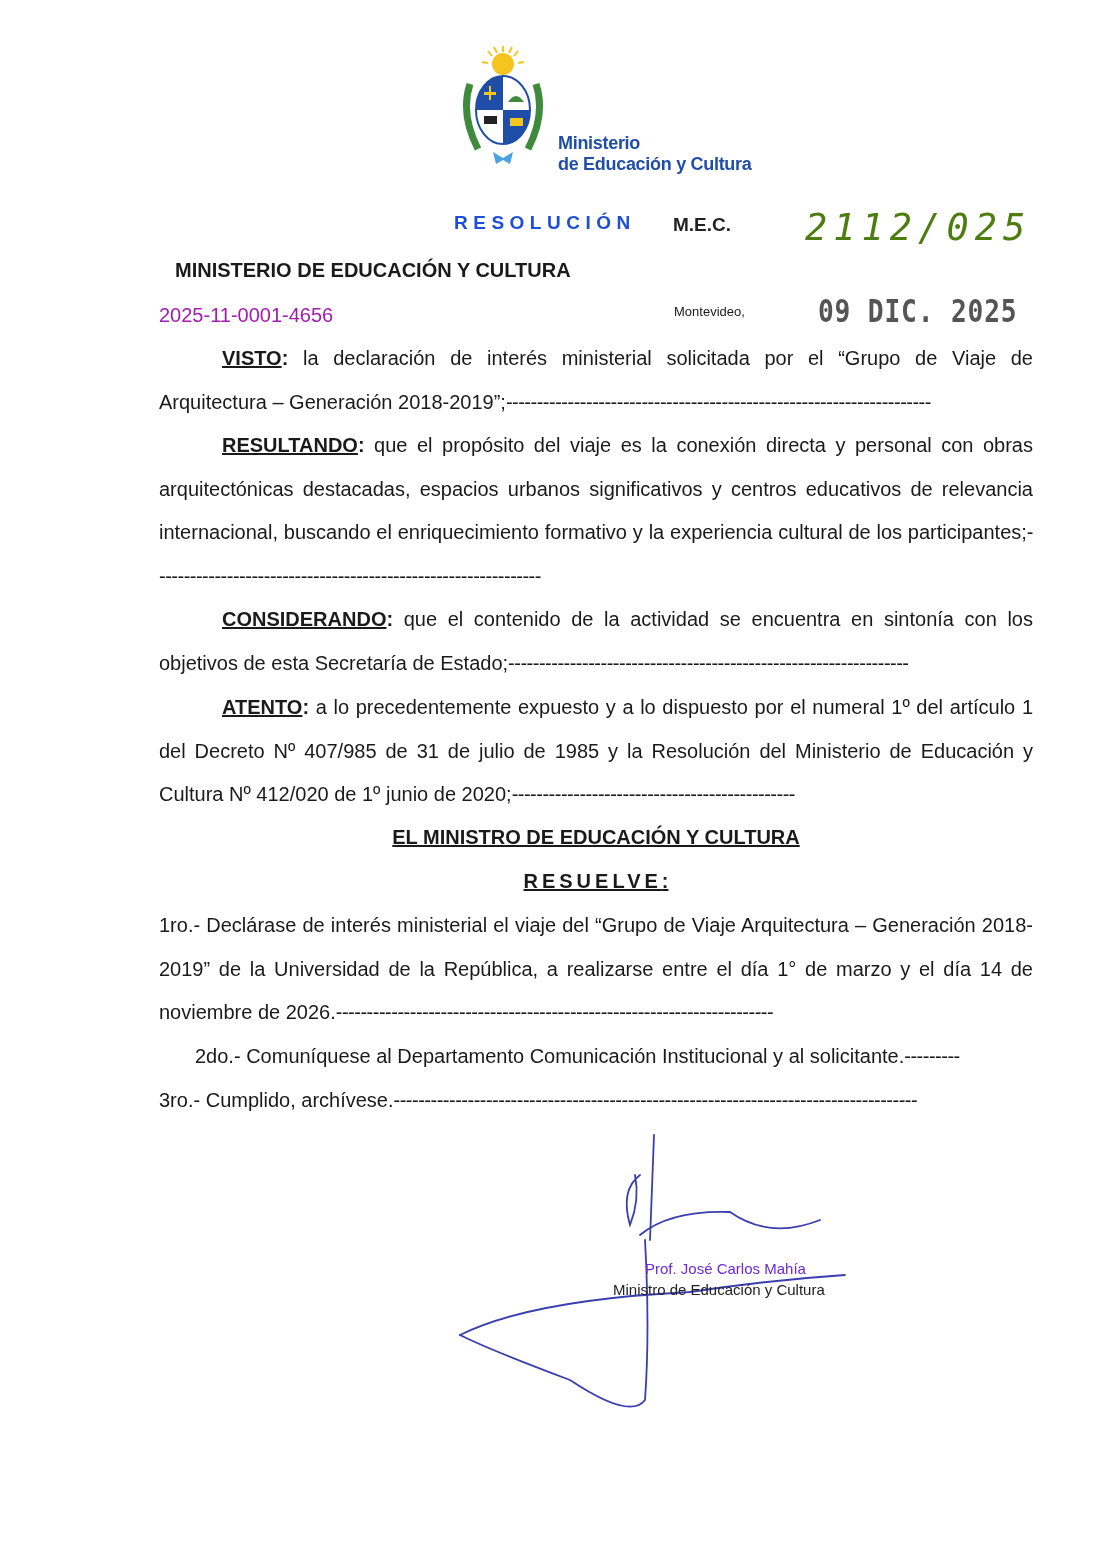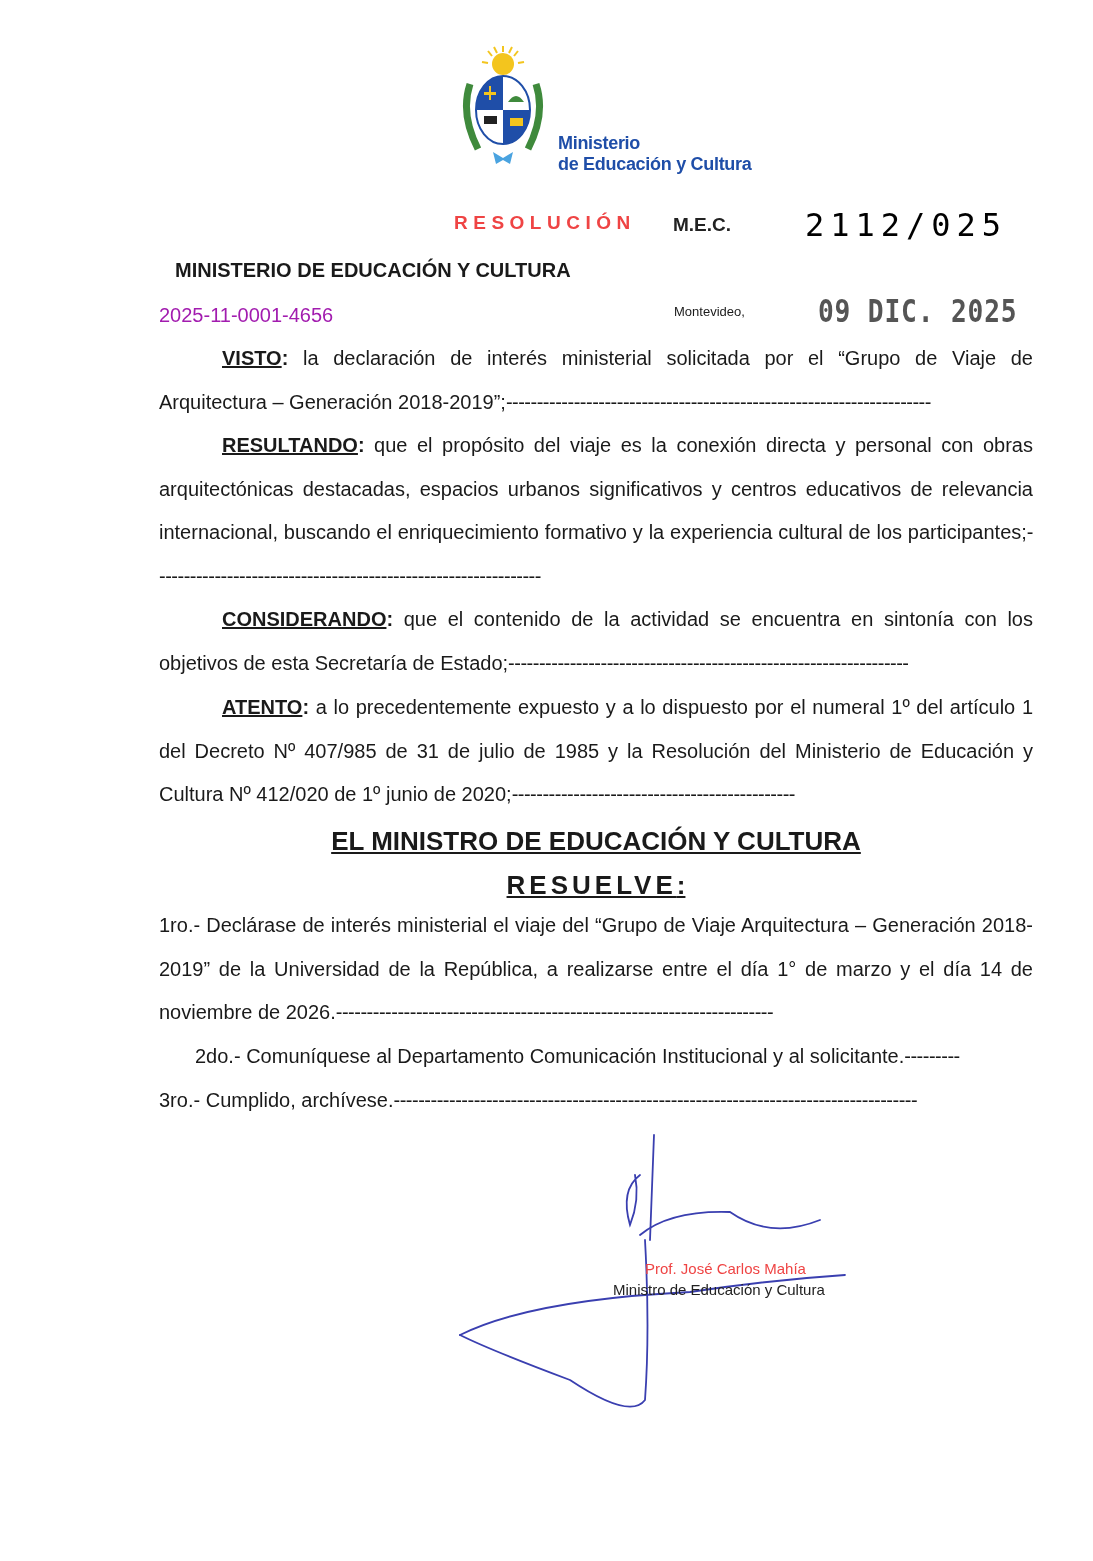--- a/index.html
+++ b/index.html
@@ -3,38 +3,38 @@
 <meta charset="utf-8">
 <style>
   html, body { margin:0; padding:0; background:#ffffff; }
   body { width:1093px; height:1561px; position:relative; overflow:hidden;
          font-family:"Liberation Sans", "DejaVu Sans", sans-serif; color:#1f1f1f; }
   .abs { position:absolute; }
   .logo-wrap { left:458px; top:44px; width:320px; height:124px; }
   .crest { position:absolute; left:0; top:0; width:90px; height:124px; }
   .logo-text { position:absolute; left:100px; top:44px; color:#1f4ea8; font-weight:bold;
                font-size:18px; line-height:21px; letter-spacing:-0.3px;margin-top:45px; }
-  .reso-line { left:454px; top:212px; font-weight:bold; font-size:19px; letter-spacing:5.5px; color:#ef4444; }
+  .reso-line { left:454px; top:212px; font-weight:bold; font-size:19px; letter-spacing:5.5px; color:#1d4ed8; }
   .mec { left:673px; top:214px; font-weight:bold; font-size:19px; color:#222; }
-  .stamp-num { left:805px; top:206px; font-family:"DejaVu Sans Mono", monospace; font-size:32px;
-               color:#000000; letter-spacing:6px; }
+  .stamp-num { left:805px; top:206px; font-family:"DejaVu Sans Mono", monospace; font-size:37px;
+               color:#4d7c0f; letter-spacing:6px;font-style:italic; }
   .ministry-head { left:159px; top:259px; font-weight:bold; font-size:20px; color:#1a1a1a;margin-left:16px; }
   .exp-num { left:159px; top:304px; font-size:20px; color:#a21caf; }
   .city { left:674px; top:304px; font-size:13px; color:#1a1a1a; }
   .stamp-date { left:818px; top:292px; font-family:"DejaVu Sans Mono", monospace; font-size:32px;
                 color:#555; letter-spacing:1px; transform:scaleX(0.82); transform-origin:left; font-weight:bold; }
   .para { left:159px; width:874px; font-size:20px; line-height:43.6px; color:#1a1a1a; text-align:justify; }
   .para .indent { display:inline-block; width:63px; }
   .lbl { font-weight:bold; text-decoration:underline;margin-top:26px; }
   .lbl-colon { font-weight:bold; }
   .dashfill { letter-spacing:-0.5px; }
-  .center-head { left:159px; width:874px; text-align:center; font-weight:bold; font-size:26px; color:#1a1a1a; }
+  .center-head { left:159px; width:874px; text-align:center; font-weight:bold; font-size:20px; color:#1a1a1a; }
   .resuelve { letter-spacing:4px; }
   .item-num { font-weight:normal; }
-  .sig-name { left:645px; top:1260px; font-size:15px; color:#ef4444; }
+  .sig-name { left:645px; top:1260px; font-size:15px; color:#6d28d9; }
   .sig-role { left:613px; top:1281px; font-size:15px; color:#222; }
   .signature { left:430px; top:1130px; width:500px; height:300px; }
   .line-row { white-space:nowrap; overflow:hidden; }
 </style>
 </head>
 <body>
 
 <div class="abs logo-wrap">
   <svg class="crest" viewBox="0 0 90 124">
 

